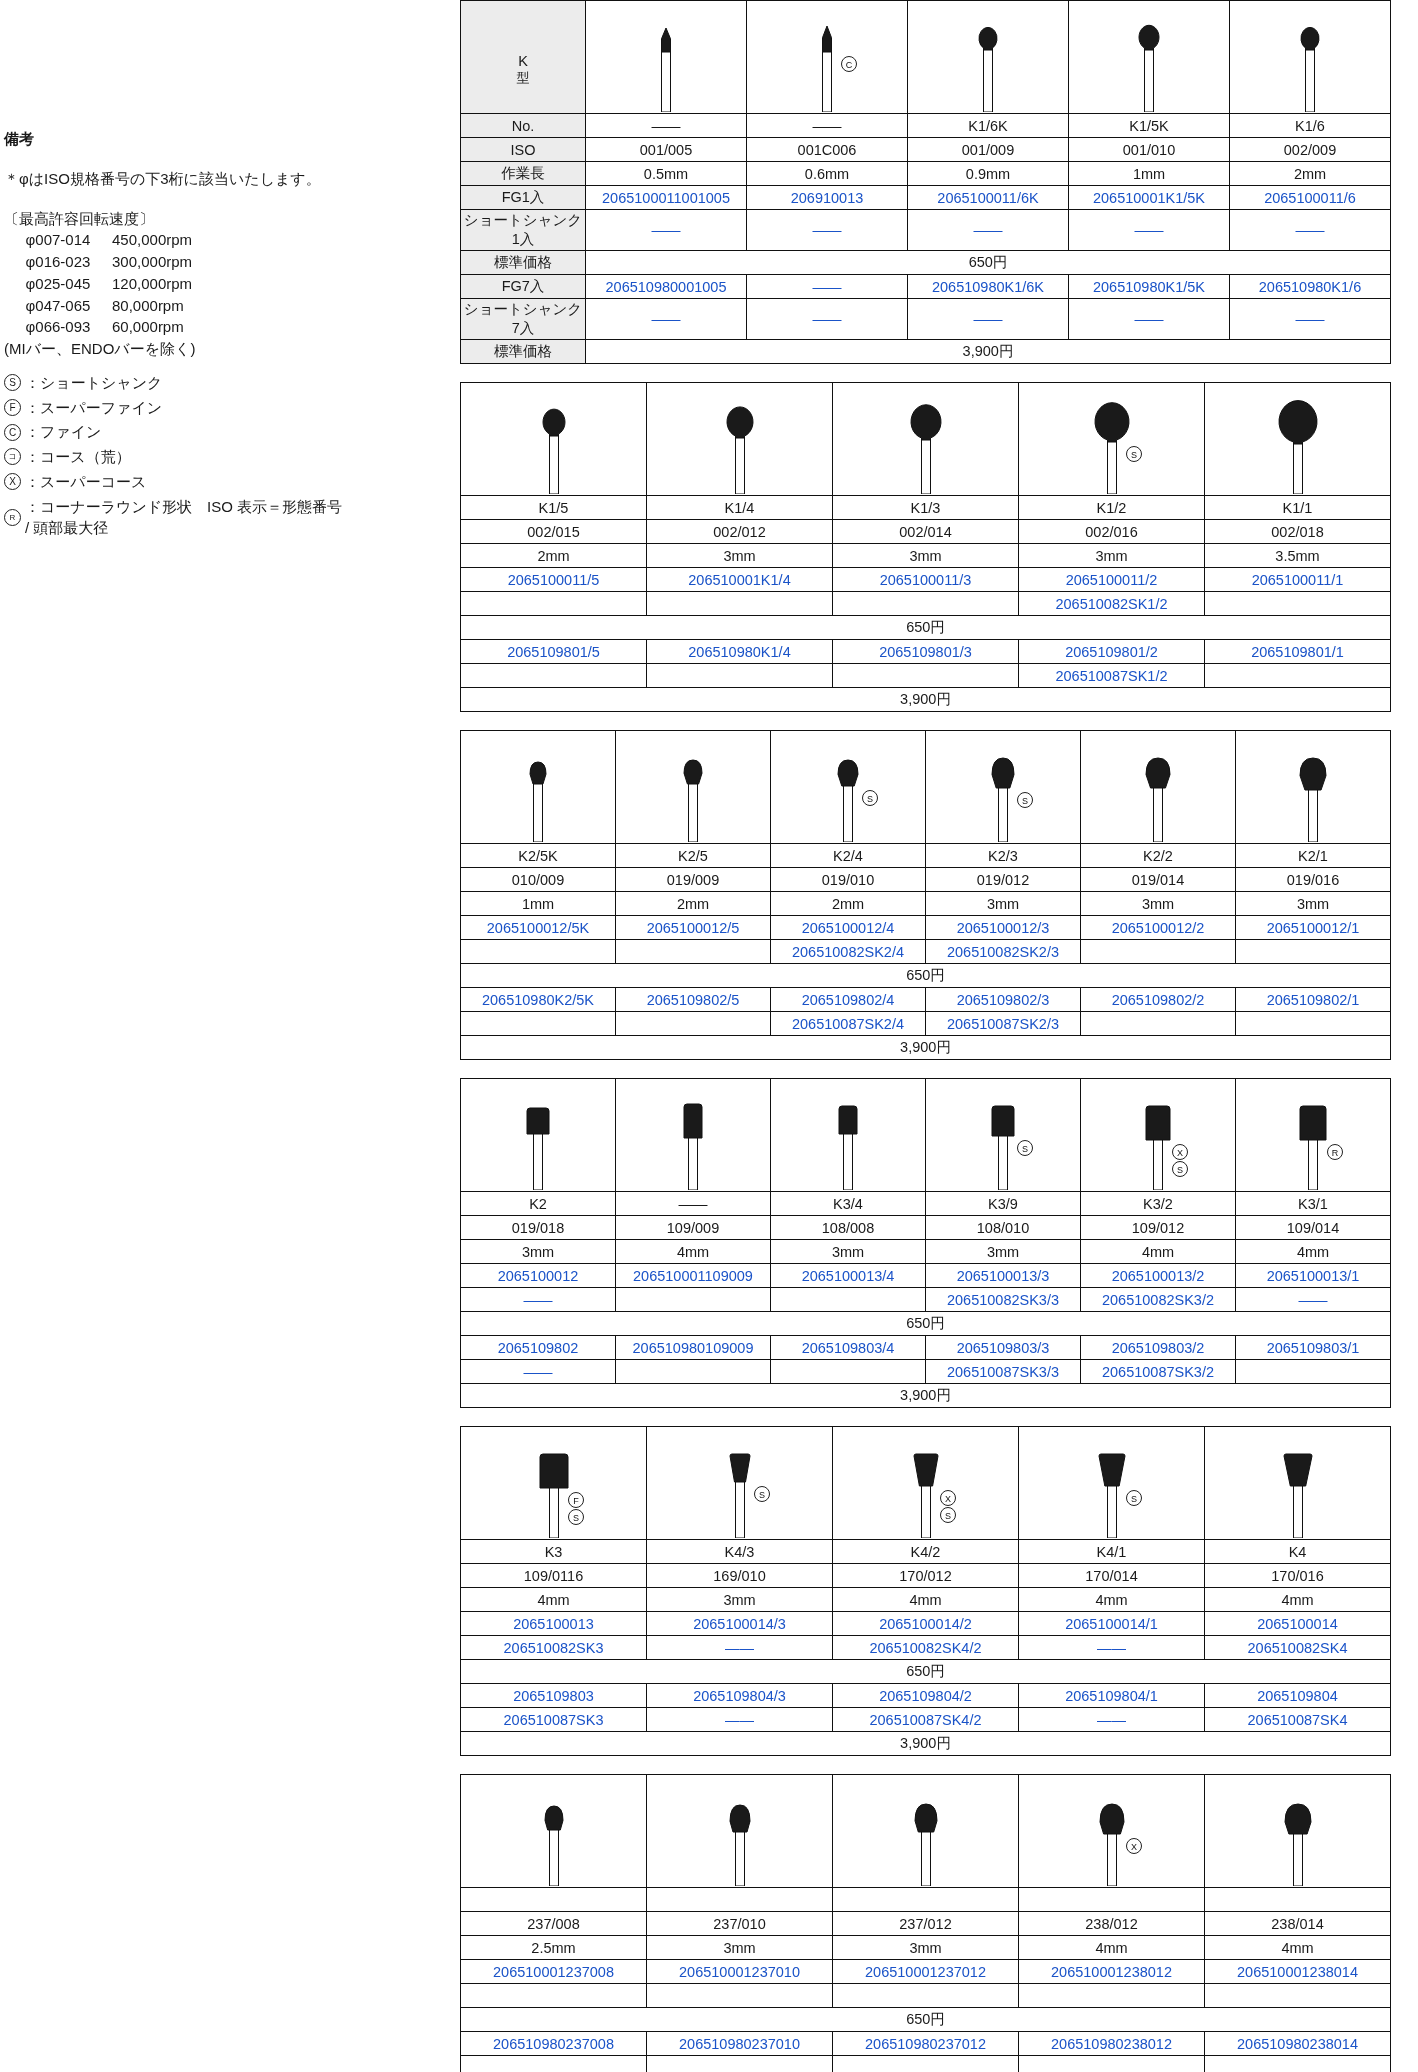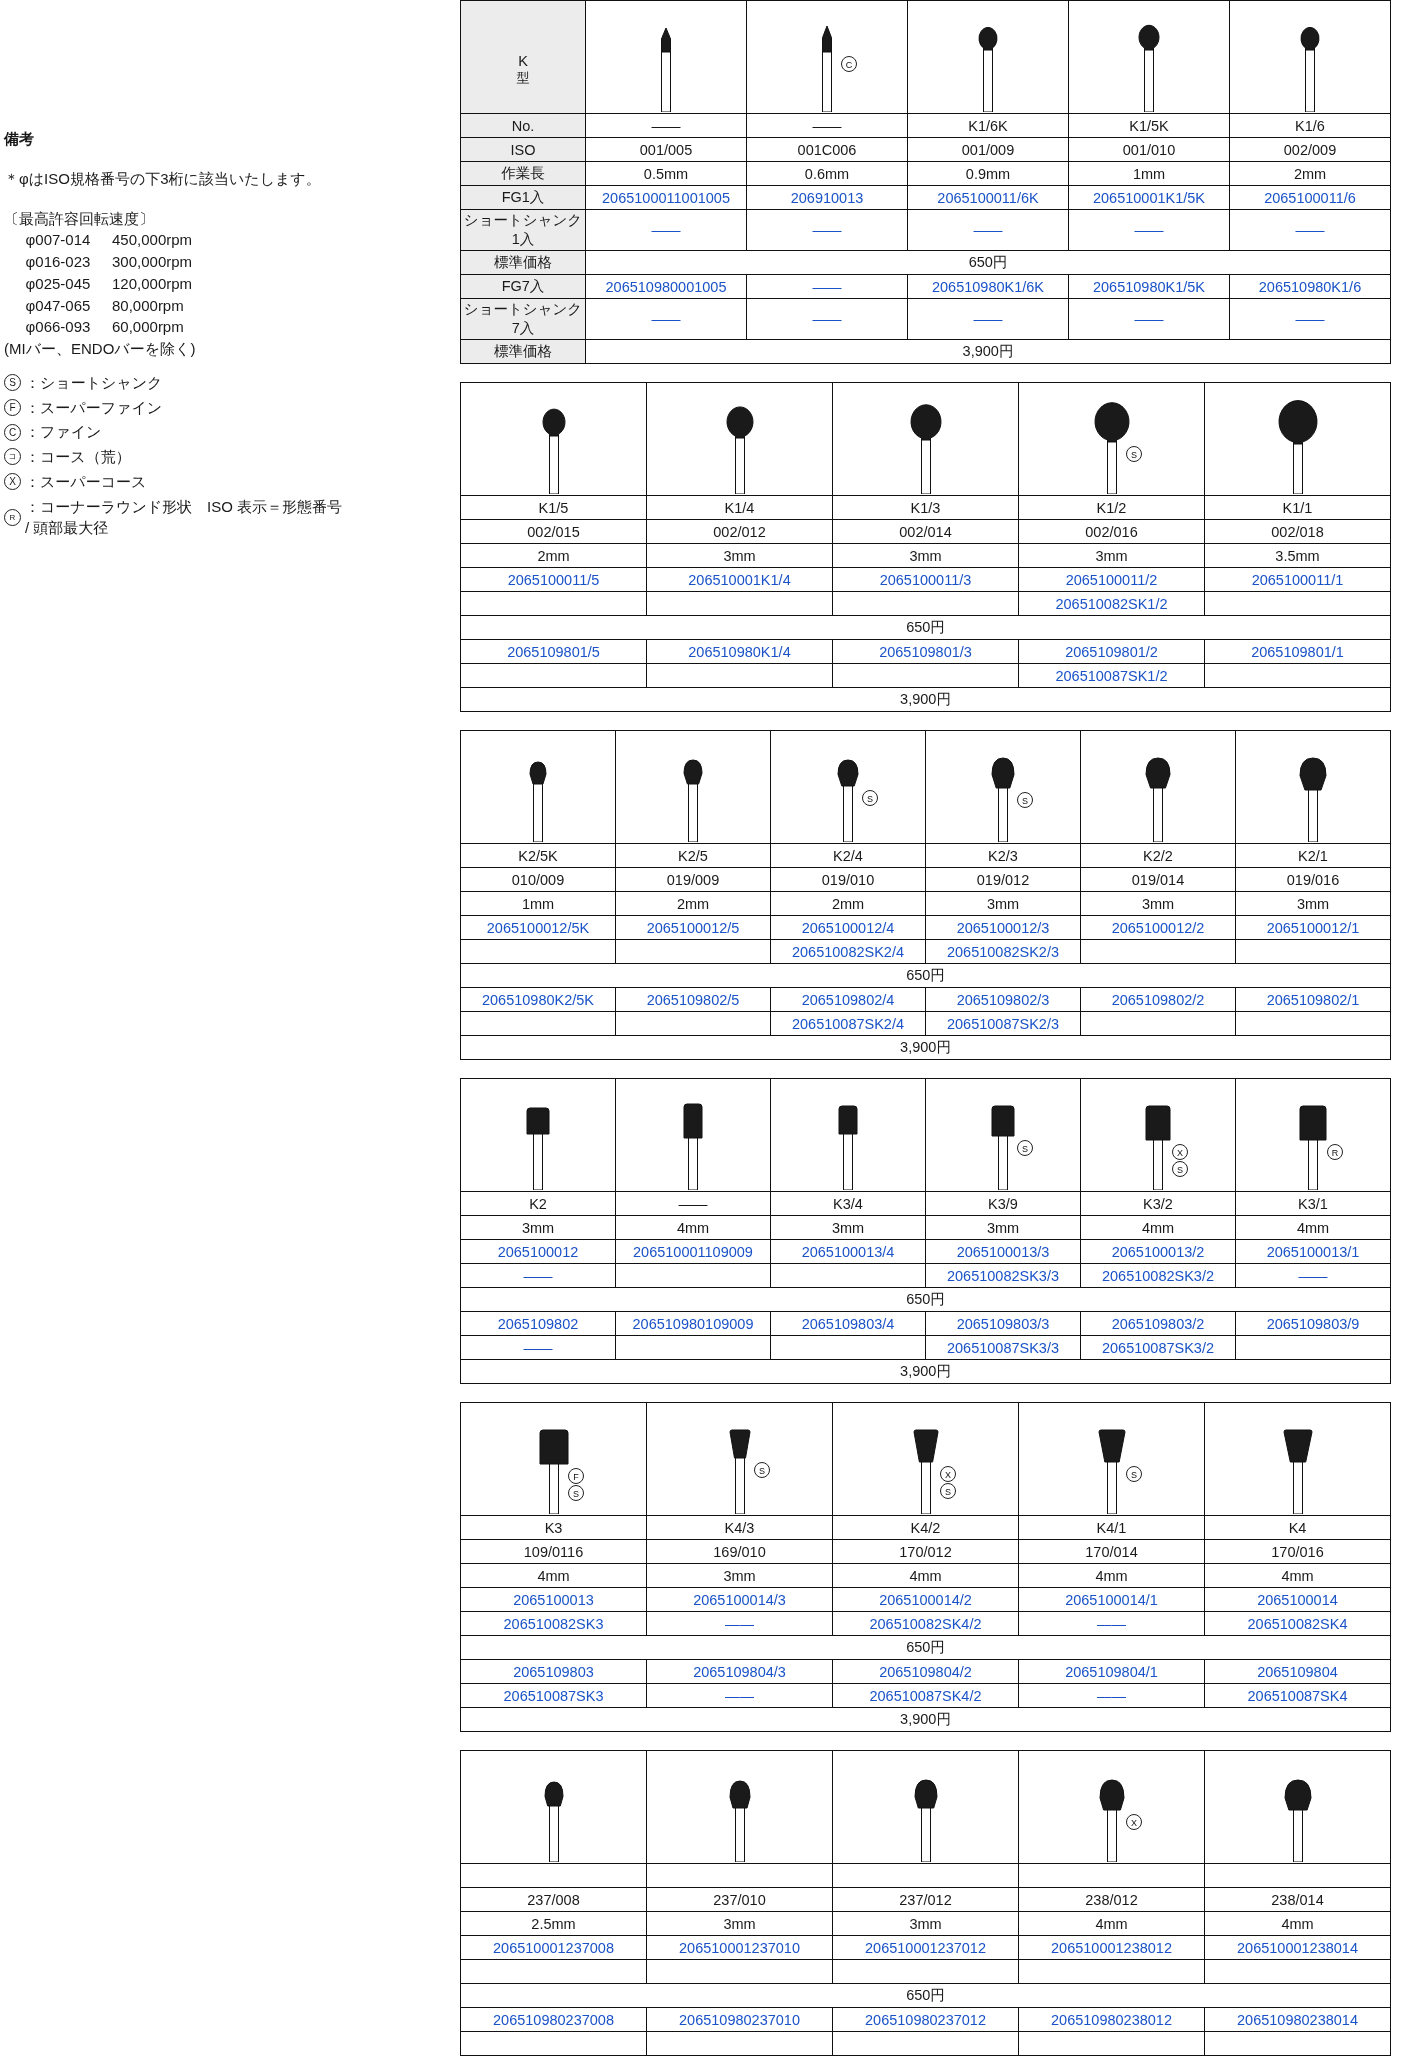--- a/index.html
+++ b/index.html
@@ -513,20 +513,28 @@
         </tr>
         <tr>
           <td class="">K2</td>
           <td class="">——</td>
           <td class="">K3/4</td>
           <td class="">K3/9</td>
           <td class="">K3/2</td>
           <td class="">K3/1</td>
         </tr>
         <tr>
+          <td class="">019/018</td>
+          <td class="">109/009</td>
+          <td class="">108/008</td>
+          <td class="">108/010</td>
+          <td class="">109/012</td>
+          <td class="">109/014</td>
+        </tr>
+        <tr>
           <td class="">3mm</td>
           <td class="">4mm</td>
           <td class="">3mm</td>
           <td class="">3mm</td>
           <td class="">4mm</td>
           <td class="">4mm</td>
         </tr>
         <tr>
           <td class="code">2065100012</td>
           <td class="code">206510001109009</td>
@@ -545,21 +553,21 @@
         </tr>
         <tr>
           <td colspan="6">650円</td>
         </tr>
         <tr>
           <td class="code">2065109802</td>
           <td class="code">206510980109009</td>
           <td class="code">2065109803/4</td>
           <td class="code">2065109803/3</td>
           <td class="code">2065109803/2</td>
-          <td class="code">2065109803/9</td>
+          <td class="code">2065109803/1</td>
         </tr>
         <tr>
           <td class="code">——</td>
           <td class="code"></td>
           <td class="code"></td>
           <td class="code">206510087SK3/3</td>
           <td class="code">206510087SK3/2</td>
           <td class="code"></td>
         </tr>
         <tr>

